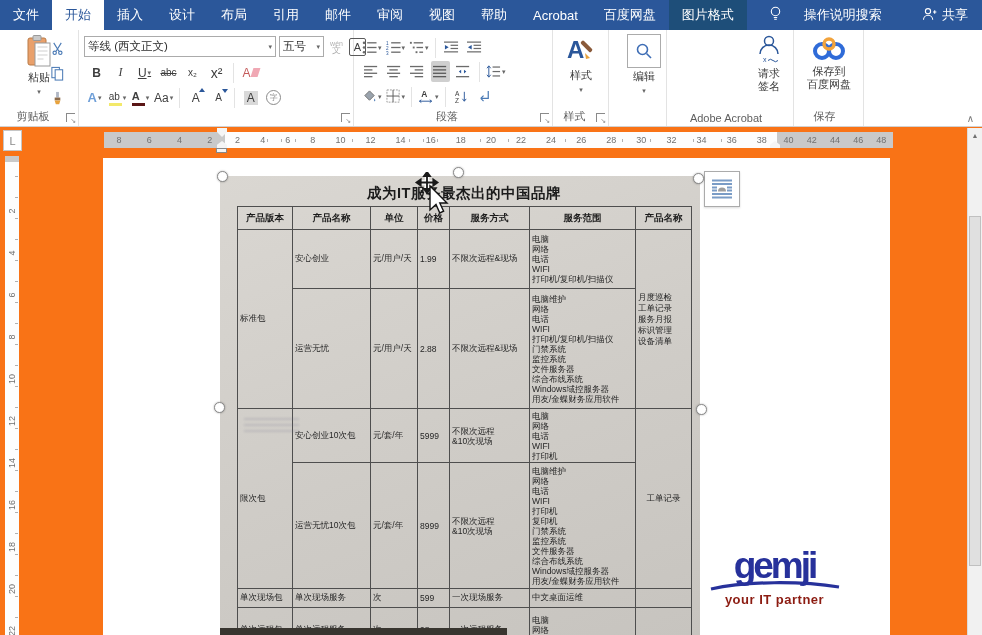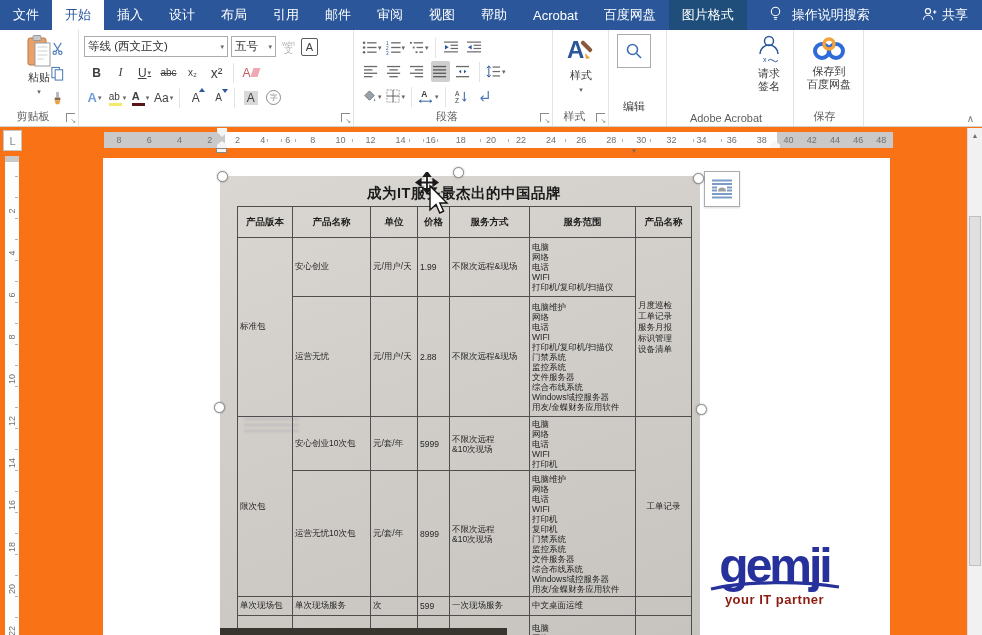--- a/index.html
+++ b/index.html
@@ -4,21 +4,21 @@
 <style>
   html,body{margin:0;padding:0;}
   body{width:982px;height:635px;overflow:hidden;font-family:"Liberation Sans","DejaVu Sans",sans-serif;-webkit-font-smoothing:antialiased;}
   #app{position:relative;width:982px;height:635px;background:#f97316;overflow:hidden;}
 
   
   #tabbar{position:absolute;left:0;top:0;width:982px;height:30px;background:#2b579a;display:flex;align-items:stretch;color:#fff;font-size:13px;}
   .tab{display:flex;align-items:center;padding:0 13px;cursor:default;white-space:nowrap;}
   .tab.active{background:#fff;color:#2b579a;}
   .tab.contextual{background:#1e4e79;}
-  #tellme{display:flex;align-items:center;gap:10px;padding:0 12px;margin-left:10px;}
+  #tellme{display:flex;align-items:center;gap:22px;padding:0 12px;margin-left:10px;}
   #share{display:flex;align-items:center;gap:5px;padding:0 14px;margin-left:auto;}
 
   
   #ribbon{position:absolute;left:0;top:30px;width:982px;height:96px;background:#fff;border-bottom:1px solid #d2d2d2;font-size:11px;color:#3b3b3b;}
   .rgroup{position:absolute;top:0;height:96px;border-right:1px solid #e3e3e3;}
   .glabel{position:absolute;bottom:2px;left:0;right:12px;text-align:center;font-size:11px;color:#5f5f5f;white-space:nowrap;}
   .glabel.full{right:8px;}
   .launcher{position:absolute;right:3px;bottom:4px;width:8px;height:8px;border-top:1px solid #8a8a8a;border-left:1px solid #8a8a8a;}
   .launcher::after{content:"↘";position:absolute;right:-1px;bottom:-3px;font-size:7px;color:#8a8a8a;}
   .vdiv{width:1px;height:20px;background:#e3e3e3;margin:0 2px;align-self:center;}
@@ -63,21 +63,21 @@
   #doc-table td,#doc-table th{border:1px solid #4e4e4e;padding:0 2px;vertical-align:middle;overflow:hidden;text-align:left;}
   #doc-table th{font-size:9.5px;text-align:center;padding:2px 1px;color:#1c1c1c;}
   .pre{white-space:pre-line;line-height:10px;}
   .deliv{line-height:11px;}
   .deliv.ctr{text-align:center !important;}
   .darkstrip{position:absolute;left:0;bottom:0;width:287px;height:7px;background:#38352f;}
   .smudge{position:absolute;left:24px;top:240px;width:55px;height:16px;background:repeating-linear-gradient(0deg,rgba(110,110,135,.20) 0 2px,transparent 2px 6px);filter:blur(1px);}
   .handle{position:absolute;width:9px;height:9px;border-radius:50%;background:#fff;border:1px solid #8a8a8a;box-shadow:0 0 2px rgba(0,0,0,.35);z-index:20;}
   #layout-options{position:absolute;left:601px;top:13px;width:34px;height:34px;background:#fff;border:1px solid #ababab;box-shadow:0 1px 2px rgba(0,0,0,.15);display:flex;align-items:center;justify-content:center;}
   #logo{position:absolute;left:594px;top:386px;width:155px;text-align:center;}
-  #logo-text{font-size:48px;font-weight:bold;color:#27319b;letter-spacing:-3px;line-height:44px;}
+  #logo-text{font-size:37px;font-weight:bold;color:#27319b;letter-spacing:-3px;line-height:44px;}
   #logo-swoosh{display:block;margin:-8px auto 0;}
   #logo-tag{font-size:13px;font-weight:bold;color:#8c1c12;letter-spacing:.5px;margin-top:0px;}
 
   
   #vscroll{position:absolute;right:0;top:128px;width:15px;height:507px;background:#f1f1f1;border-left:1px solid #dcdcdc;box-sizing:border-box;}
   #sb-up{height:15px;display:flex;align-items:center;justify-content:center;color:#707070;font-size:7px;}
   #sb-up::after{content:"▲";}
   #sb-thumb{position:absolute;left:1px;top:88px;width:12px;height:350px;background:#e0e0e0;border:1px solid #c0c0c0;box-sizing:border-box;}
 
   #cursor{position:absolute;left:413px;top:172px;z-index:50;}
@@ -152,21 +152,21 @@
               <path d="M5 10 h6 l-1.2 4 h-3.6 Z" fill="#e8a23c"></path>
             </svg>
           </span>
       </div>
       <div class="glabel">剪贴板</div>
       <span class="launcher"></span>
     </div>
 
     <div class="rgroup" id="g-font" style="left:79px;width:274px;">
       <div class="row" style="left:5px;top:6px;gap:3px;">
-        <div class="combo" style="width:144px;">
+        <div class="combo" style="width:192px;">
             <span>等线 (西文正文)</span>
           </div>
         <div class="combo" style="width:45px;">
             <span>五号</span>
           </div>
         <span class="mbtn" style="flex-direction:column;line-height:7px;color:#b0b0b0;font-size:7px;">
             <span>wén</span>
             <span style="font-size:9px;">文</span>
           </span>
         <span class="mbtn" style="border:1px solid #5a5a5a;height:16px;min-width:15px;font-size:11px;">
@@ -389,21 +389,21 @@
               <path d="M20 19 l5 5 -4 1 Z" fill="#e8a23c"></path>
             </svg></span>
         <span>样式</span>
         <span class="dd2"></span>
       </div>
       <div class="glabel">样式</div>
       <span class="launcher"></span>
     </div>
 
     <div class="rgroup" id="g-edit" style="left:609px;width:57px;">
-      <div class="bigbtn" style="left:6px;width:38px;gap:30px;">
+      <div class="bigbtn" style="left:16px;width:38px;">
         <span style="border:1px solid #ababab;width:32px;height:32px;display:flex;align-items:center;justify-content:center;background:#fff;">
             <svg width="18" height="18" viewBox="0 0 18 18" fill="none" stroke="#3e6db5" stroke-width="1.6">
               <circle cx="7.5" cy="7.5" r="5"></circle>
               <path d="M11.5 11.5 L16 16"></path>
             </svg>
           </span>
         <span style="margin-top:2px;">编辑</span>
         <span class="dd2"></span>
       </div>
     </div>
@@ -502,21 +502,21 @@
         <colgroup>
             <col style="width:55px">
             <col style="width:78px">
             <col style="width:47px">
             <col style="width:32px">
             <col style="width:80px">
             <col style="width:106px">
             <col style="width:56px">
           </colgroup>
         <tbody>
-            <tr style="height:31px;">
+            <tr style="height:23px;">
           <th>产品版本</th>
           <th>产品名称</th>
           <th>单位</th>
           <th>价格</th>
           <th>服务方式</th>
           <th>服务范围</th>
           <th>产品名称</th>
         </tr>
         <tr style="height:59px;">
           <td rowspan="2">标准包</td>

